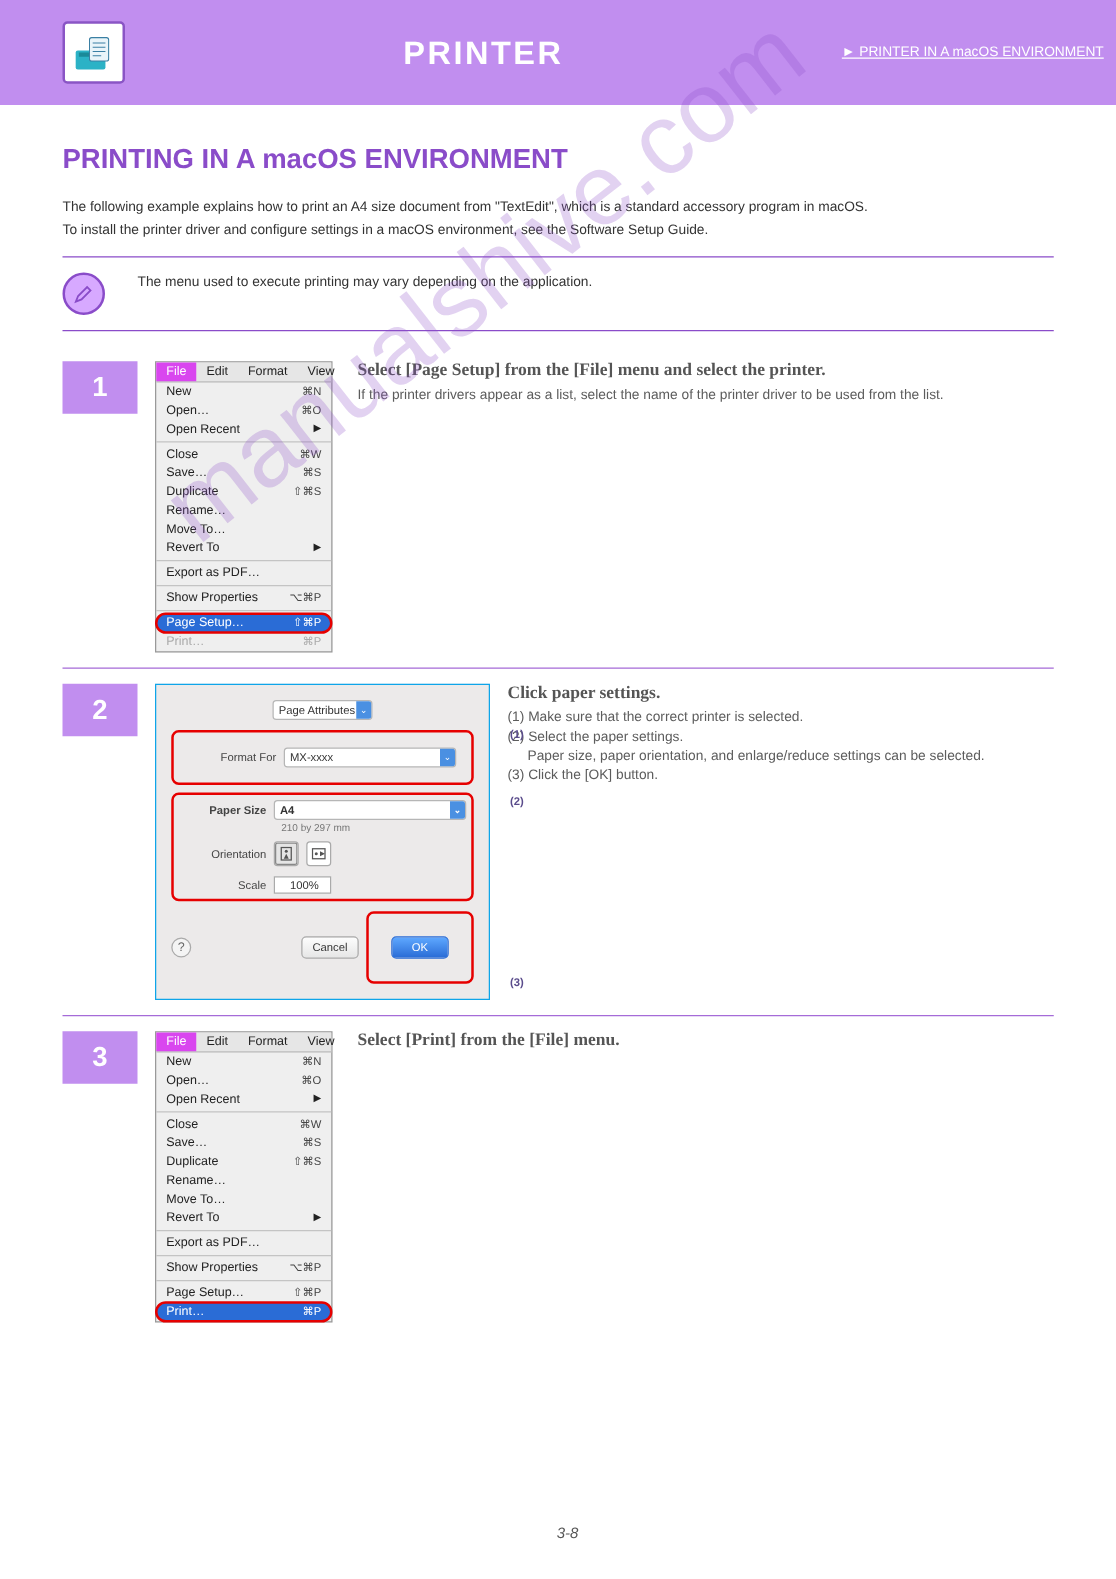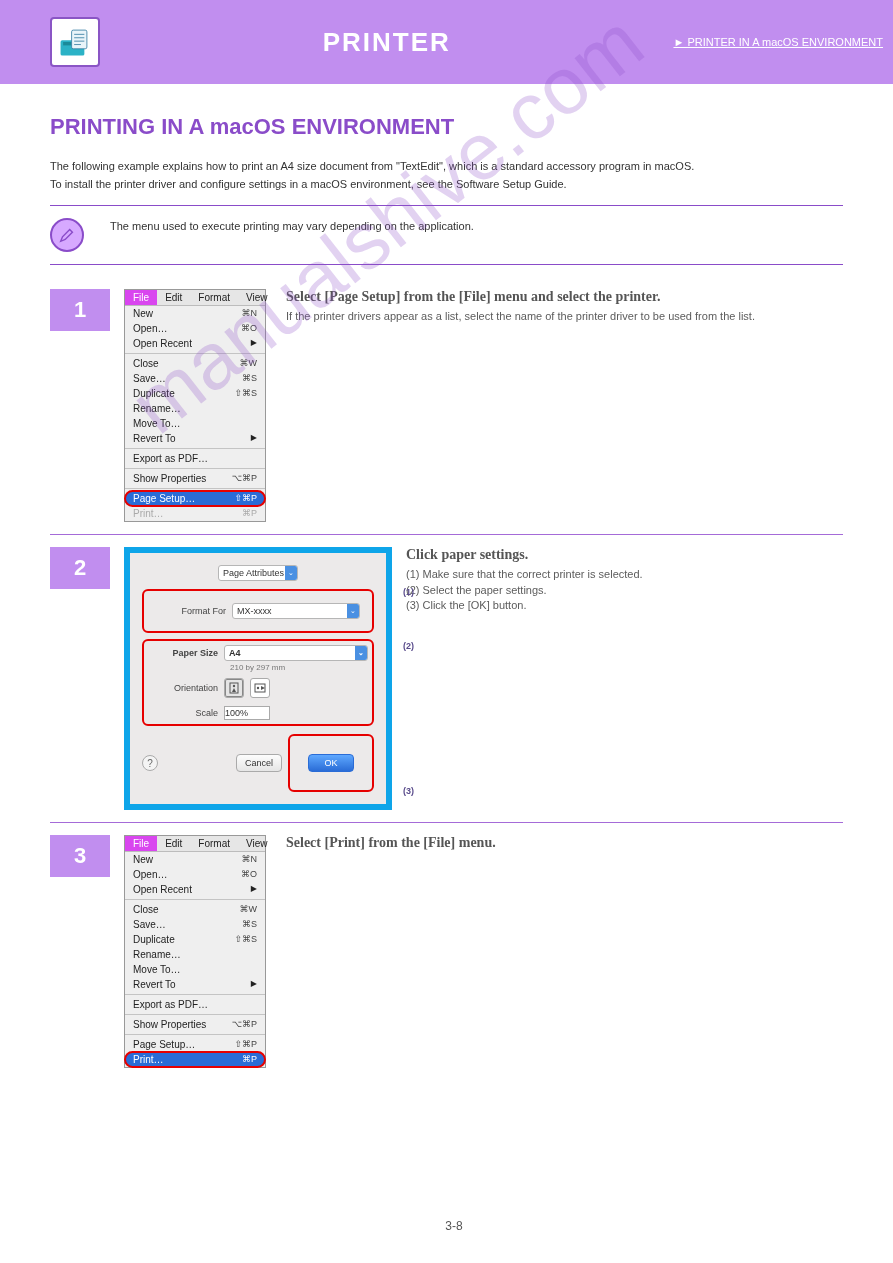--- a/index.html
+++ b/index.html
@@ -103,21 +103,21 @@
   .mac-menu li.ring {
     outline: 2px solid #e60000;
     outline-offset: -1px;
     border-radius: 8px;
   }
 
   
   .dialog {
     width: 268px;
     background: #eceaea;
-    border: 6px solid #0ea5e9;
+    border: 1px solid #0ea5e9;
     padding: 12px;
     font-family: "Helvetica Neue", Arial, sans-serif;
     font-size: 9px;
     color: #333;
     position: relative;
   }
   .dlg-row { display: flex; align-items: center; margin-bottom: 8px; }
   .dlg-row .lbl { width: 76px; text-align: right; padding-right: 6px; font-size: 9px; color: #444; }
   .dlg-select {
     background: #fff; border: 1px solid #b6b6b6; border-radius: 3px;
@@ -135,21 +135,21 @@
   .ring-box.pad { padding: 4px; }
   .dlg-sub { font-size: 8px; color: #777; margin: 2px 0 0 82px; }
   .ori-btn {
     width: 20px; height: 20px; background: #fff; border: 1px solid #aaa;
     border-radius: 3px; display: inline-flex; align-items: center; justify-content: center;
     font-size: 10px; margin-right: 6px;
   }
   .ori-btn.active { background: #e5e5e5; box-shadow: inset 0 0 0 1px #888; }
   .dlg-input {
     background: #fff; border: 1px solid #aaa; width: 46px; height: 14px;
-    font-size: 9px; padding: 0 0; display: inline-flex; align-items: center;
+    font-size: 9px; padding: 0 12px; display: inline-flex; align-items: center;
   }
   .dlg-btnrow { display: flex; justify-content: flex-end; gap: 6px; margin-top: 8px; align-items: center; }
   .dlg-btn {
     min-width: 46px; height: 18px; border-radius: 4px;
     background: linear-gradient(#fdfdfd,#e6e6e6);
     border: 1px solid #aaa; font-size: 9px;
     display: flex; align-items: center; justify-content: center;
   }
   .dlg-btn.primary {
     background: linear-gradient(#5ea8ff,#2a6cd6);
@@ -170,21 +170,21 @@
     transform: rotate(-38deg);
     transform-origin: left bottom;
     font-weight: 500;
     pointer-events: none;
     white-space: nowrap;
   }
   .page-num {
     position: absolute;
     bottom: 30px; left: 15px; right: 0;
     text-align: center;
-    font-size: 12px; color: #555;
+    font-size: 12px; color: #555; font-style: italic;
   }
 </style>
 </head>
 <body>
 
 <div class="header-bar">
   <div class="header-icon">
     <svg viewBox="0 0 40 40">
       <rect x="3" y="18" width="28" height="18" rx="2" fill="#2bb2c6"></rect>
       <rect x="6" y="20" width="22" height="4" fill="#1a8a99"></rect>
@@ -362,20 +362,21 @@
         <div style="position:absolute; right:-28px; top:88px; font-weight:bold; color:#5a4c8c;">(2)</div>
         <div style="position:absolute; right:-28px; bottom:8px; font-weight:bold; color:#5a4c8c;">(3)</div>
       </div>
     </div>
 
     <div class="step-body">
       <div class="step-head">Click paper settings.</div>
       <div class="step-desc">
         <div>(1) Make sure that the correct printer is selected.</div>
         <div>(2) Select the paper settings.</div>
+        <div style="padding-left:16px;">    Paper size, paper orientation, and enlarge/reduce settings can be selected.</div>
         <div>(3) Click the [OK] button.</div>
       </div>
     </div>
   </div>
 
   <div class="step-row noborder">
     <div class="step-num">3</div>
     <div style="flex-shrink:0;">
       <div style="position:relative; width:148px;">
         <div class="mac-menu">

